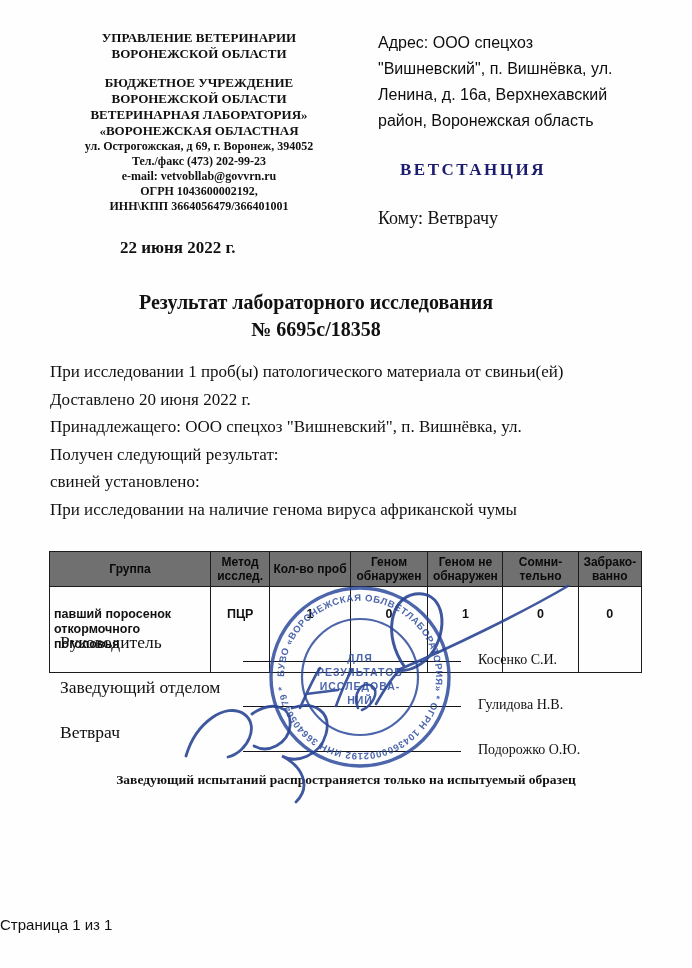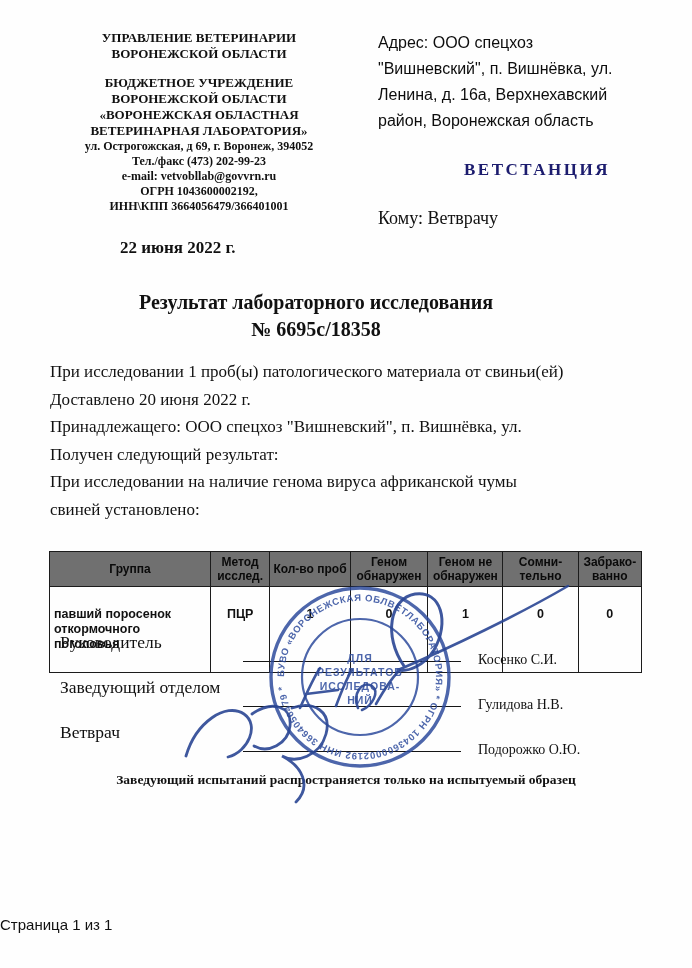--- a/index.html
+++ b/index.html
@@ -8,21 +8,21 @@
     font-family:"Liberation Serif",serif;color:#111;overflow:hidden;
   }
   
   .org{position:absolute;left:38px;top:30px;width:322px;text-align:center;font-weight:700;}
   .org-l{font-size:13px;line-height:16px;}
   .org-gap{height:13px;}
   .org-s{font-size:12px;line-height:15px;}
   
   .addr{position:absolute;left:378px;top:30px;width:250px;
     font-family:"Liberation Sans",sans-serif;font-size:16px;line-height:26px;color:#0d0d0d;}
-  .vetst{position:absolute;left:400px;top:160px;width:210px;text-align:right;
+  .vetst{position:absolute;left:400px;top:160px;width:210px;text-align:left;
     color:#1c1c6e;font-weight:700;font-size:17px;letter-spacing:2.5px;}
   .komu{position:absolute;left:378px;top:208px;font-size:18px;}
   
   .date{position:absolute;left:120px;top:238px;font-size:17px;font-weight:700;}
   .title{position:absolute;left:0;top:289px;width:632px;text-align:center;
     font-size:20px;font-weight:700;line-height:27px;}
   
   .bodytxt{position:absolute;left:50px;top:358px;font-size:17px;line-height:27.5px;white-space:nowrap;}
   
   .rtable{position:absolute;left:49px;top:551px;width:593px;border-collapse:collapse;
@@ -49,22 +49,22 @@
 <body>
 
 <div class="page">
 
   <div class="org">
     <div class="org-l">УПРАВЛЕНИЕ ВЕТЕРИНАРИИ</div>
     <div class="org-l">ВОРОНЕЖСКОЙ ОБЛАСТИ</div>
     <div class="org-gap"></div>
     <div class="org-l">БЮДЖЕТНОЕ УЧРЕЖДЕНИЕ</div>
     <div class="org-l">ВОРОНЕЖСКОЙ ОБЛАСТИ</div>
+    <div class="org-l">ВЕТЕРИНАРНАЯ ЛАБОРАТОРИЯ»</div>
     <div class="org-l">«ВОРОНЕЖСКАЯ ОБЛАСТНАЯ</div>
-    <div class="org-l">ВЕТЕРИНАРНАЯ ЛАБОРАТОРИЯ»</div>
     <div class="org-s">ул. Острогожская, д 69, г. Воронеж, 394052</div>
     <div class="org-s">Тел./факс  (473) 202-99-23</div>
     <div class="org-s">e-mail:  vetvobllab@govvrn.ru</div>
     <div class="org-s">ОГРН 1043600002192,</div>
     <div class="org-s">ИНН\КПП 3664056479/366401001</div>
   </div>
 
   <div class="addr">
     <div>Адрес: ООО спецхоз</div>
     <div>"Вишневский", п. Вишнёвка, ул.</div>
@@ -78,22 +78,22 @@
   <div class="title">
     <div>Результат лабораторного исследования</div>
     <div>№ 6695с/18358</div>
   </div>
 
   <div class="bodytxt">
     <div>При исследовании 1 проб(ы) патологического материала от свиньи(ей)</div>
     <div>Доставлено 20 июня 2022 г.</div>
     <div>Принадлежащего: ООО спецхоз "Вишневский", п. Вишнёвка, ул.</div>
     <div>Получен следующий результат:</div>
+    <div>свиней установлено:</div>
     <div>При исследовании на наличие генома вируса африканской чумы</div>
-    <div>свиней установлено:</div>
   </div>
 
   <table class="rtable">
     <colgroup>
       <col style="width:27.2%">
         <col style="width:10%">
         <col style="width:13.6%">
       <col style="width:13.1%">
         <col style="width:12.7%">
         <col style="width:12.7%">

